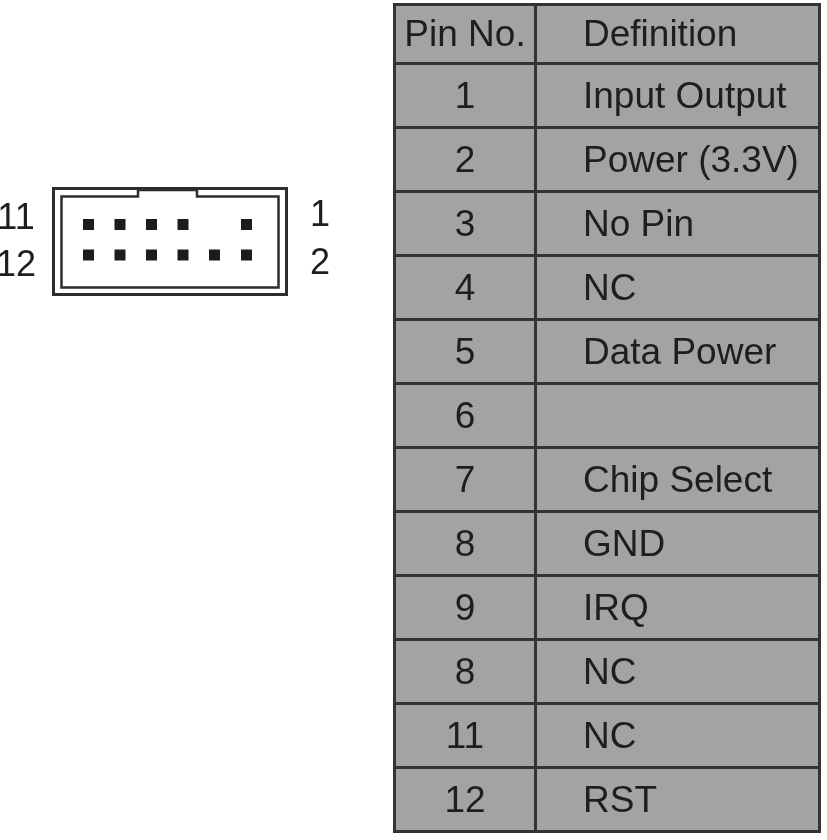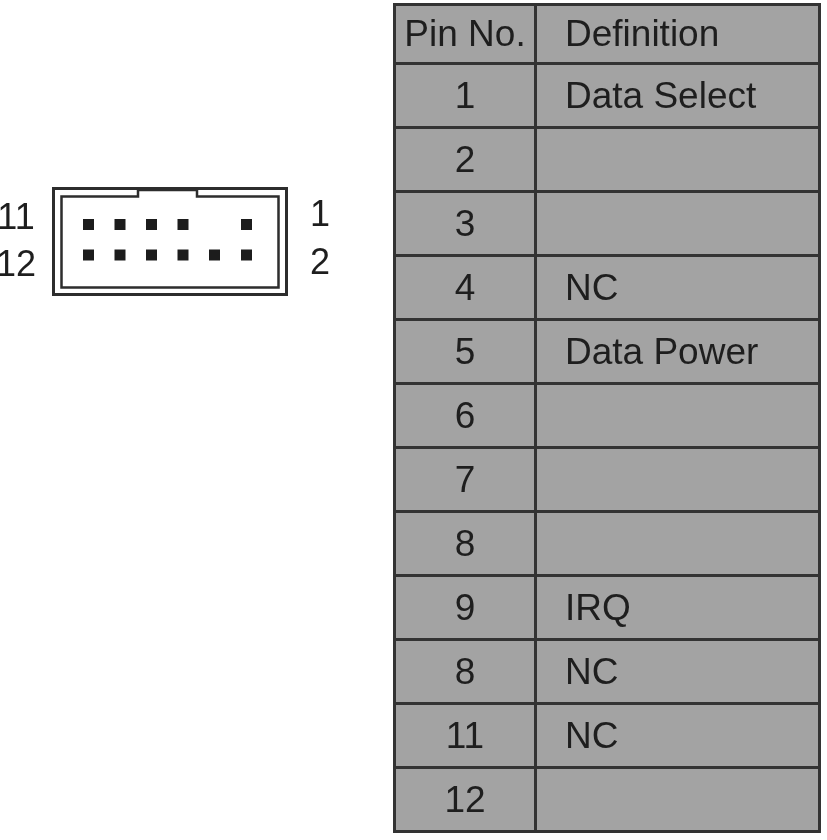--- a/index.html
+++ b/index.html
@@ -61,20 +61,21 @@
     align-items: center;
     justify-content: center;
     box-sizing: border-box;
   }
   .cell-def {
     flex: 1;
     display: flex;
     align-items: center;
     padding-left: 28px;
     box-sizing: border-box;
+    margin-left: 18px;
   }
 </style>
 </head>
 <body>
 
 <div class="canvas">
 
   <svg class="connector-svg" viewBox="0 0 345 130">
 
     <rect x="53.5" y="8.5" width="233" height="106" fill="#ffffff" stroke="#2d2d2d" stroke-width="3"></rect>
@@ -102,55 +103,60 @@
 
   <div class="pin-table">
 
     <div class="t-row header">
       <div class="cell-pin">Pin No.</div>
       <div class="cell-def">Definition</div>
     </div>
 
     <div class="t-row">
       <div class="cell-pin">1</div>
-      <div class="cell-def">Data Select</div>
+      <div class="cell-def">Input Output</div>
     </div>
     <div class="t-row">
       <div class="cell-pin">2</div>
+      <div class="cell-def">Power (3.3V)</div>
     </div>
     <div class="t-row">
       <div class="cell-pin">3</div>
+      <div class="cell-def">No Pin</div>
     </div>
     <div class="t-row">
       <div class="cell-pin">4</div>
       <div class="cell-def">NC</div>
     </div>
     <div class="t-row">
       <div class="cell-pin">5</div>
       <div class="cell-def">Data Power</div>
     </div>
     <div class="t-row">
       <div class="cell-pin">6</div>
     </div>
     <div class="t-row">
       <div class="cell-pin">7</div>
+      <div class="cell-def">Chip Select</div>
     </div>
     <div class="t-row">
       <div class="cell-pin">8</div>
+      <div class="cell-def">GND</div>
     </div>
     <div class="t-row">
       <div class="cell-pin">9</div>
       <div class="cell-def">IRQ</div>
     </div>
     <div class="t-row">
       <div class="cell-pin">8</div>
       <div class="cell-def">NC</div>
     </div>
     <div class="t-row">
       <div class="cell-pin">11</div>
       <div class="cell-def">NC</div>
     </div>
     <div class="t-row">
       <div class="cell-pin">12</div>
+      <div class="cell-def">RST</div>
     </div>
 
   </div>
 </div>
 
 </body></html>

